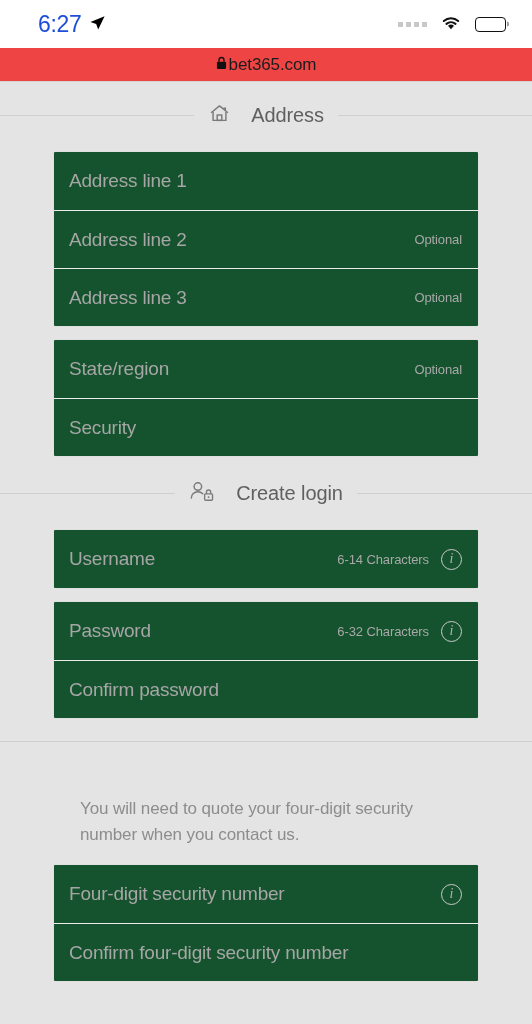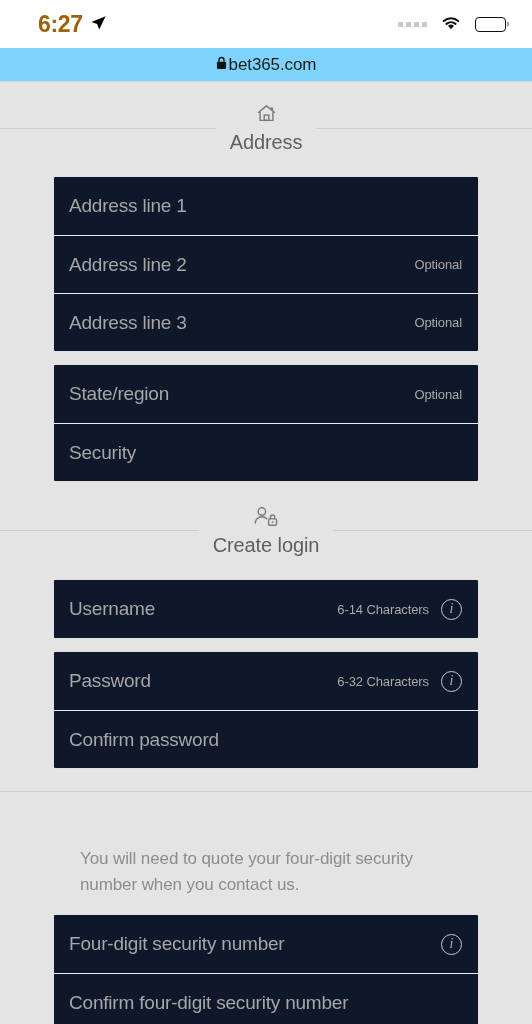--- a/index.html
+++ b/index.html
@@ -27,22 +27,22 @@
   }
 
   .status-left {
     display: flex;
     align-items: center;
     gap: 7px;
   }
 
   .status-time {
     font-size: 23px;
-    font-weight: bold;
-    color: #a16207;
+    font-weight: normal;
+    color: #1d4ed8;
     letter-spacing: -0.3px;
   }
 
   .loc-arrow { display: block; }
 
   .status-right {
     display: flex;
     align-items: center;
     gap: 13px;
   }
@@ -80,21 +80,21 @@
   }
   .battery-fill {
     height: 100%;
     background: #111;
     border-radius: 1.5px;
   }
 
   
   .url-bar {
     height: 34px;
-    background: #7dd3fc;
+    background: #ef4444;
     display: flex;
     align-items: center;
     justify-content: center;
     gap: 2px;
     border-bottom: 1px solid #d4d4d4;
   }
   .url-text {
     font-size: 17px;
     color: #1c1c1c;
     letter-spacing: -0.1px;
@@ -113,23 +113,22 @@
     width: 100%;
   }
   .rule {
     flex: 1;
     height: 1px;
     background: #cfcfcf;
   }
   .section-head .label-wrap {
     display: flex;
     align-items: center;
-    gap: 2px;
+    gap: 20px;
     padding: 0 14px;
-    flex-direction: column;
   }
   .section-title {
     font-size: 20px;
     color: #5f5f5f;
     letter-spacing: -0.1px;
     white-space: nowrap;
   }
 
   
   .card {
@@ -139,21 +138,21 @@
     border-radius: 2px;
     overflow: hidden;
   }
 
   .field {
     height: 58px;
     display: flex;
     align-items: center;
     padding: 0 16px 0 15px;
     border-top: 1px solid #ececec;
-    background: #0f172a;
+    background: #14532d;
   }
   .field:first-child { border-top: none; }
 
   .field-label {
     font-size: 19px;
     color: #a6a6a6;
     letter-spacing: -0.2px;
     flex: 1;
   }
 

